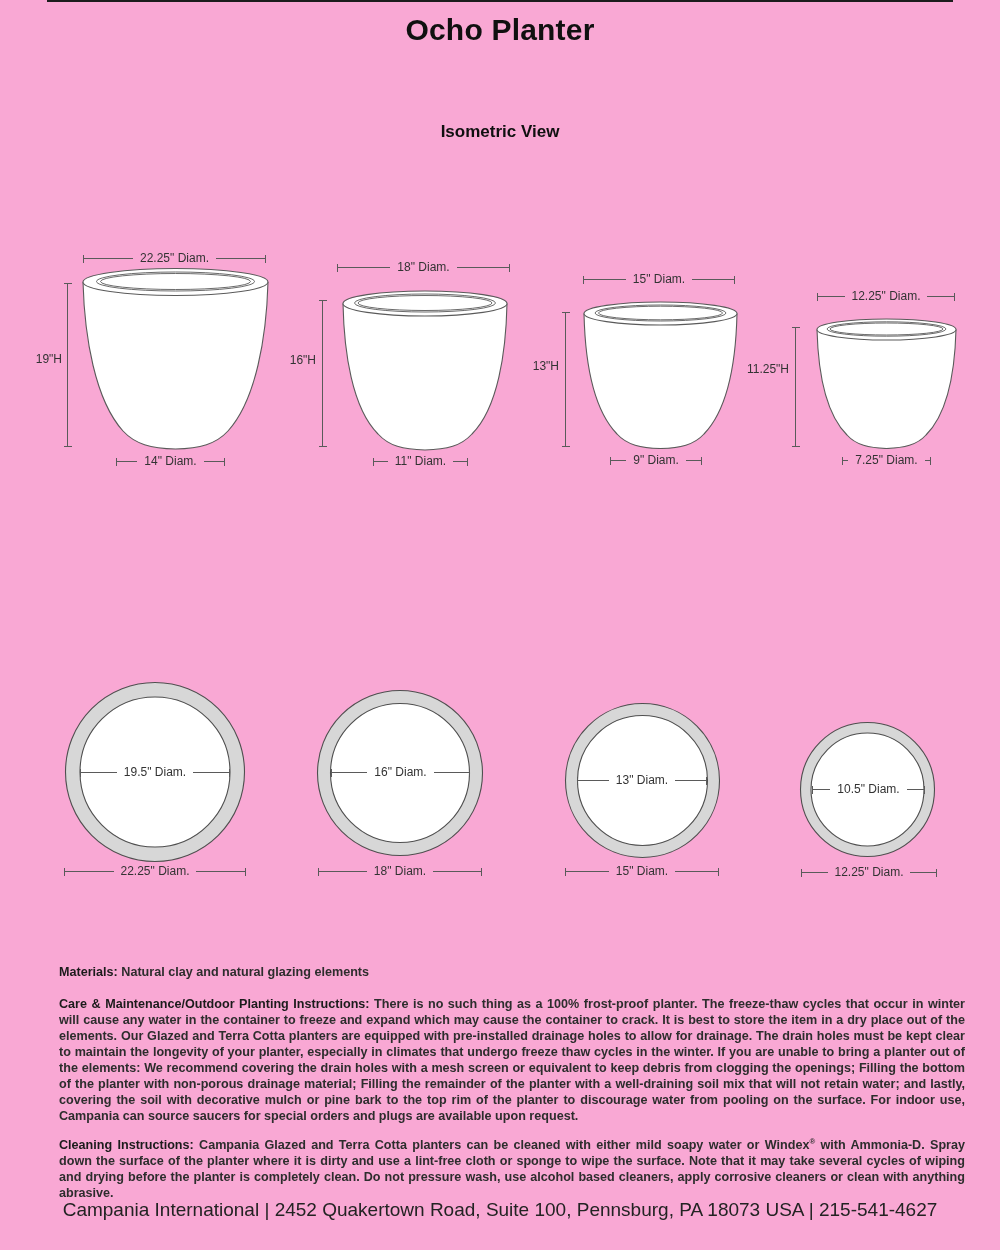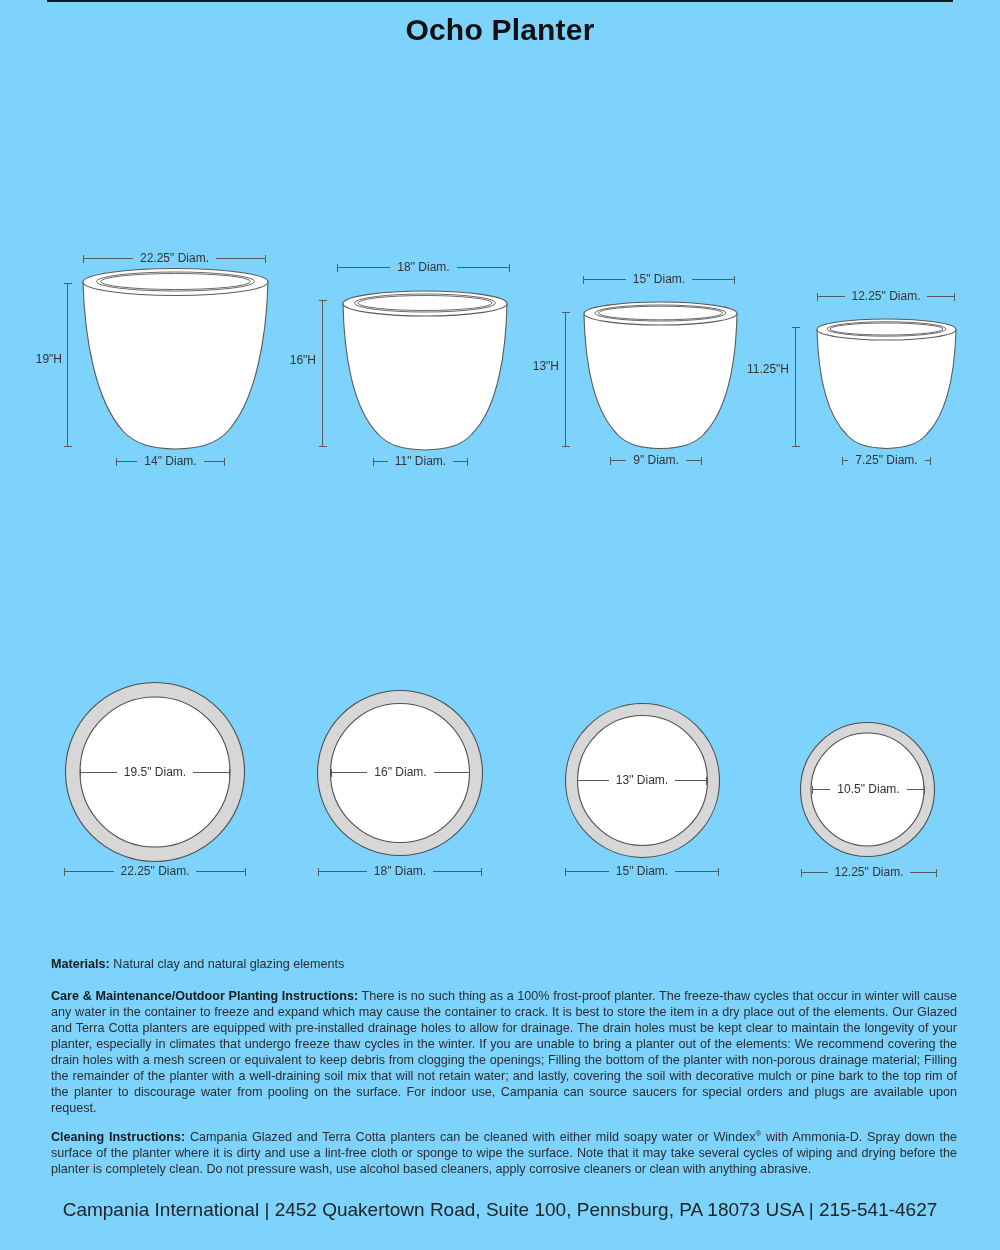--- a/index.html
+++ b/index.html
@@ -1,17 +1,17 @@
 <!DOCTYPE html>
 <html><head>
 <meta charset="utf-8">
 <style>
   html,body { margin:0; padding:0; background:#ffffff; }
   .page {
-    position:relative; width:1000px; height:1250px; background:#7dd3fc;
+    position:relative; width:1000px; height:1250px; background:#f9a8d4;
     font-family:"Liberation Sans","DejaVu Sans",sans-serif; color:#2e2e2e;
     overflow:hidden;
   }
   .title {
     position:absolute; top:13px; left:0; width:100%; text-align:center;
     font-size:30px; font-weight:bold; color:#101010; letter-spacing:0.2px;
   }
   .section-heading {
     position:absolute; left:0; width:100%; text-align:center;
     font-size:17px; font-weight:bold; color:#101010;
@@ -27,40 +27,41 @@
   
   .vdim { position:absolute; display:flex; flex-direction:column; align-items:center; width:13px; }
   .vdim .tick { height:1px; width:8px; background:#5a5a5a; flex:0 0 auto; }
   .vdim .line { flex:1 1 auto; width:0; border-left:1px solid #5a5a5a; }
   .vlabel {
     position:absolute; font-size:12px; line-height:13px; color:#333333;
     text-align:right; white-space:nowrap;
   }
   .fig-svg { position:absolute; }
   .para {
-    position:absolute; left:47px; width:906px; margin:4px;
-    font-size:12.6px; line-height:16px; text-align:justify; color:#2d2d2d;
+    position:absolute; left:47px; width:906px; margin:12px;
+    font-size:12.6px; line-height:16px; text-align:justify; color:#2d2d2d;font-weight:bold;
   }
   .para b { color:#1b1b1b; }
   .para sup { font-size:62%; vertical-align:super; line-height:0; }
   .footer-rule { position:absolute; left:47px; width:906px; height:2px; background:#1c1c1c; }
   .footer-line {
     position:absolute; left:0; width:100%; text-align:center;
     font-size:19px; color:#232323;
   }
   .footer-line span { white-space:pre; }
   .link { color:#2b66b0; text-decoration:underline; cursor:pointer; }
 </style>
 </head>
 <body>
 
 <div class="page">
 
   <div class="title">Ocho Planter</div>
 
+  <div class="section-heading" style="top:122px;">Isometric View</div>
 
   <div class="hdim" style="left:83px; top:252px; width:183px;">
     <span class="tick"></span>
       <span class="line"></span>
       <span class="lbl">22.25" Diam.</span>
       <span class="line"></span>
       <span class="tick"></span>
   </div>
   <svg class="fig-svg" style="left:82px; top:267px;" width="187" height="185" viewBox="0 0 187 185">
     <path d="M 1,15 C 2.5,70 13,133 41,164 C 53,177 69,181.5 93.5,182 C 118,181.5 134,177 146,164 C 174,133 184.5,70 186,15" fill="#ffffff" stroke="#5a5a5a" stroke-width="1.1"></path>

